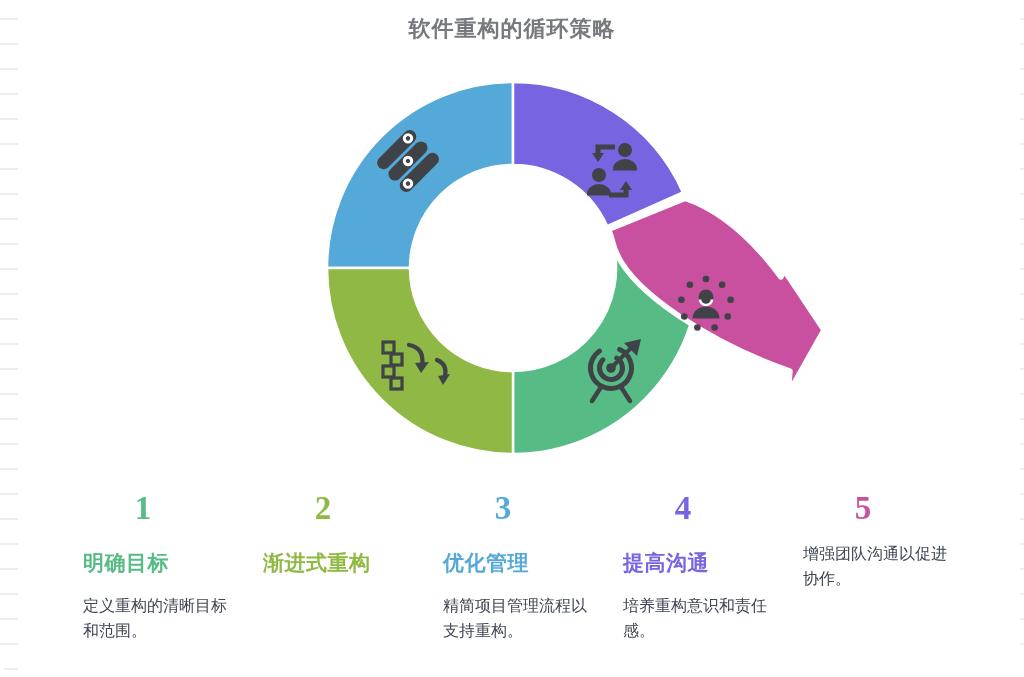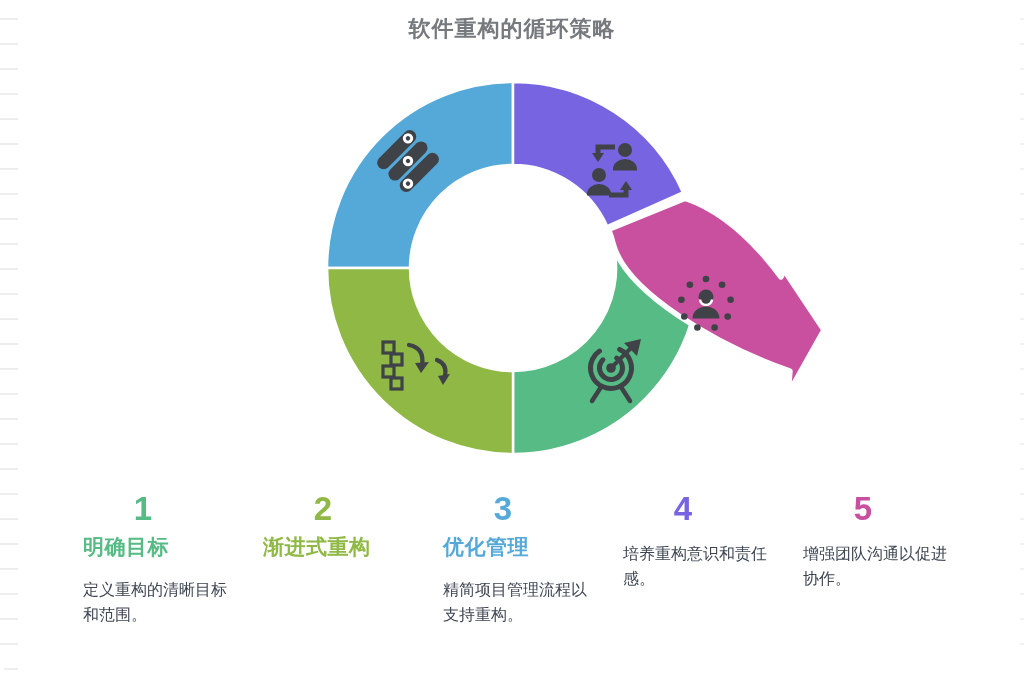--- a/index.html
+++ b/index.html
@@ -2,21 +2,21 @@
 <html style="--blue: #54a9d8; --purple: #7764e0; --pink: #c8509e; --green: #57bb85; --olive: #8fb944; --icon: #3f4247; --title-text: #76797d; --body-text: #3e4653; --rule-line: #ededed;"><head>
 <meta charset="utf-8">
 <style>
   html,body{margin:0;padding:0;background:#fff;}
   .page{
     position:relative;
     width:1024px;height:677px;
     background:#fff;
     border-radius:20px;
     overflow:hidden;
-    font-family:Liberation Sans, sans-serif;
+    font-family:Liberation Serif, serif;
     -webkit-font-smoothing:antialiased;
   }
   .rule-strip{
     position:absolute;top:0;bottom:0;
     background:repeating-linear-gradient(
       to bottom,
       transparent 0px, transparent 23px,
       var(--rule-line) 23px, var(--rule-line) 25px);
     background-position:0 -5px;
   }
@@ -32,21 +32,21 @@
   .steps{
     position:absolute;left:83px;top:492px;
     display:flex;gap:30px;
   }
   .step{width:150px;}
   .step-number{
     width:120px;text-align:center;
     font-size:33px;font-weight:700;line-height:1;
   }
   .step-title{
-    margin-top:8px;
+    margin-top:24px;
     font-size:21px;font-weight:700;letter-spacing:.5px;
   }
   .step-desc{
     margin-top:16px;width:150px;
     font-size:16px;line-height:25px;
     color:var(--body-text);
   }
   .step:nth-child(1) .step-number,.step:nth-child(1) .step-title{color:var(--green);}
   .step:nth-child(2) .step-number,.step:nth-child(2) .step-title{color:var(--olive);}
   .step:nth-child(3) .step-number,.step:nth-child(3) .step-title{color:var(--blue);}
@@ -145,20 +145,21 @@
       <div class="step-number">2</div>
       <div class="step-title">渐进式重构</div>
     </div>
     <div class="step">
       <div class="step-number">3</div>
       <div class="step-title">优化管理</div>
       <div class="step-desc">精简项目管理流程以支持重构。</div>
     </div>
     <div class="step">
       <div class="step-number">4</div>
+      <div class="step-title">提高沟通</div>
       <div class="step-desc">培养重构意识和责任感。</div>
     </div>
     <div class="step">
       <div class="step-number">5</div>
       <div class="step-desc">增强团队沟通以促进协作。</div>
     </div>
   </div>
 
 </div>
 

